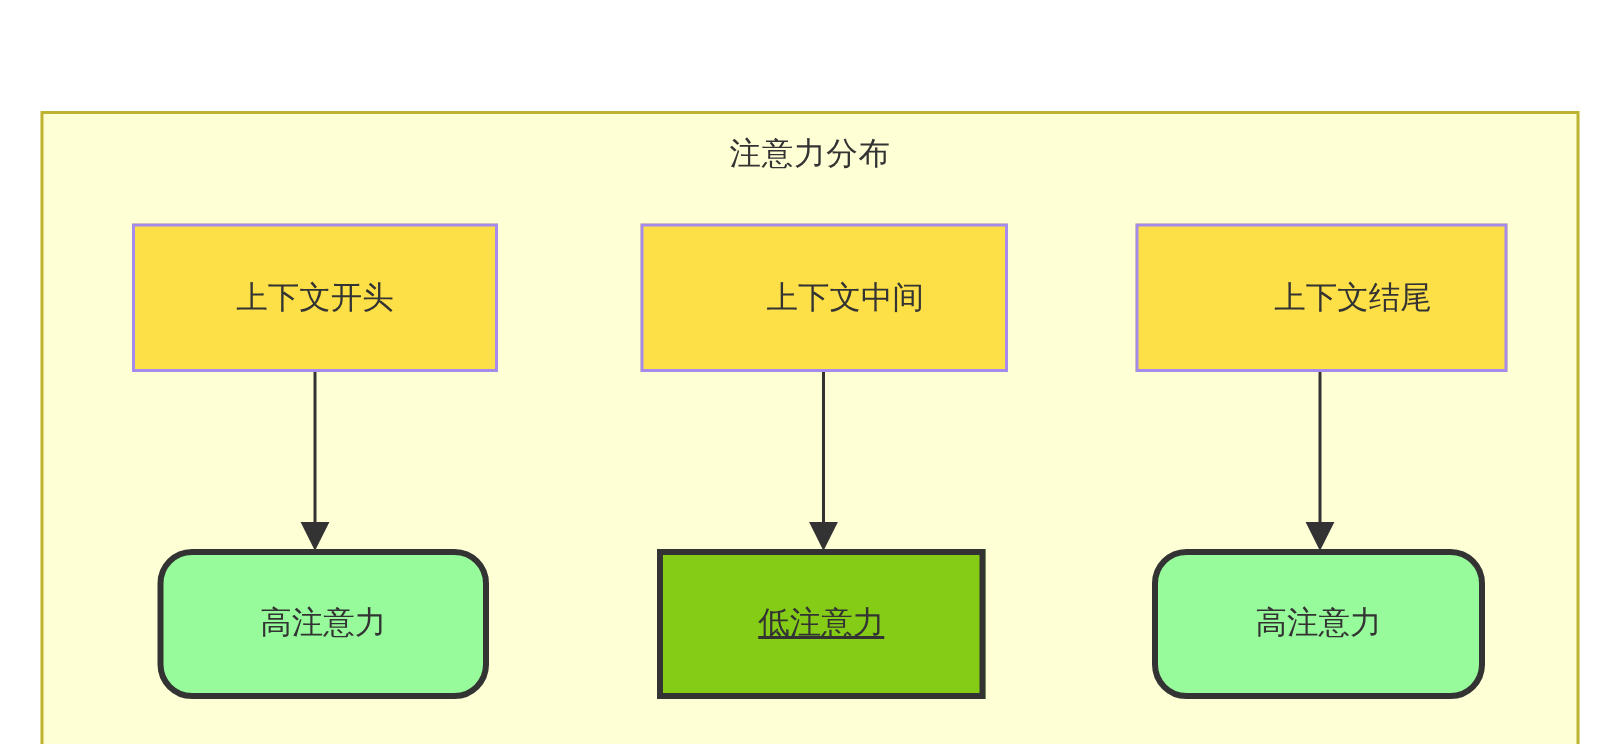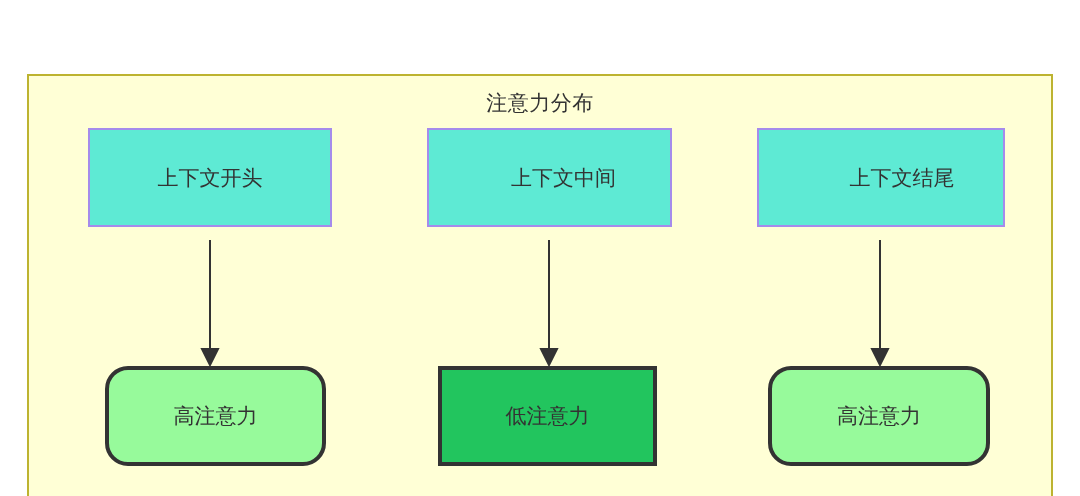--- a/index.html
+++ b/index.html
@@ -49,40 +49,40 @@
     box-sizing: border-box;
     display: flex;
     align-items: center;
     justify-content: center;
     font-size: 21px;
     line-height: 1.2;
     color: #333333;
     white-space: nowrap;
   }
   .node-top {
-    background: #5eead4;
+    background: #fde047;
     border: 2px solid #a58bec;
-    top: 80px;
+    top: 101px;
     height: 99px;
   }
   .node-top.col1 { left: 88px;  width: 244px; }
   .node-top.col2 { left: 427px; width: 245px; padding-left: 28px; }
   .node-top.col3 { left: 757px; width: 248px; padding-left: 42px; }
 
   
   .node-bottom {
     border: 4px solid #333333;
     top: 318px;
     height: 100px;
   }
   .node-bottom.col1 { left: 105px; width: 221px; }
   .node-bottom.col2 { left: 438px; width: 219px; }
   .node-bottom.col3 { left: 768px; width: 222px; }
   .fill-green { background: #97fa9b; border-radius: 23px; }
-  .fill-red   { background: #22c55e; }
+  .fill-red   { background: #84cc16; text-decoration: underline; }
 
   
   .edge-layer {
     position: absolute;
     left: 0;
     top: 0;
     width: 1080px;
     height: 496px;
     pointer-events: none;
   }

